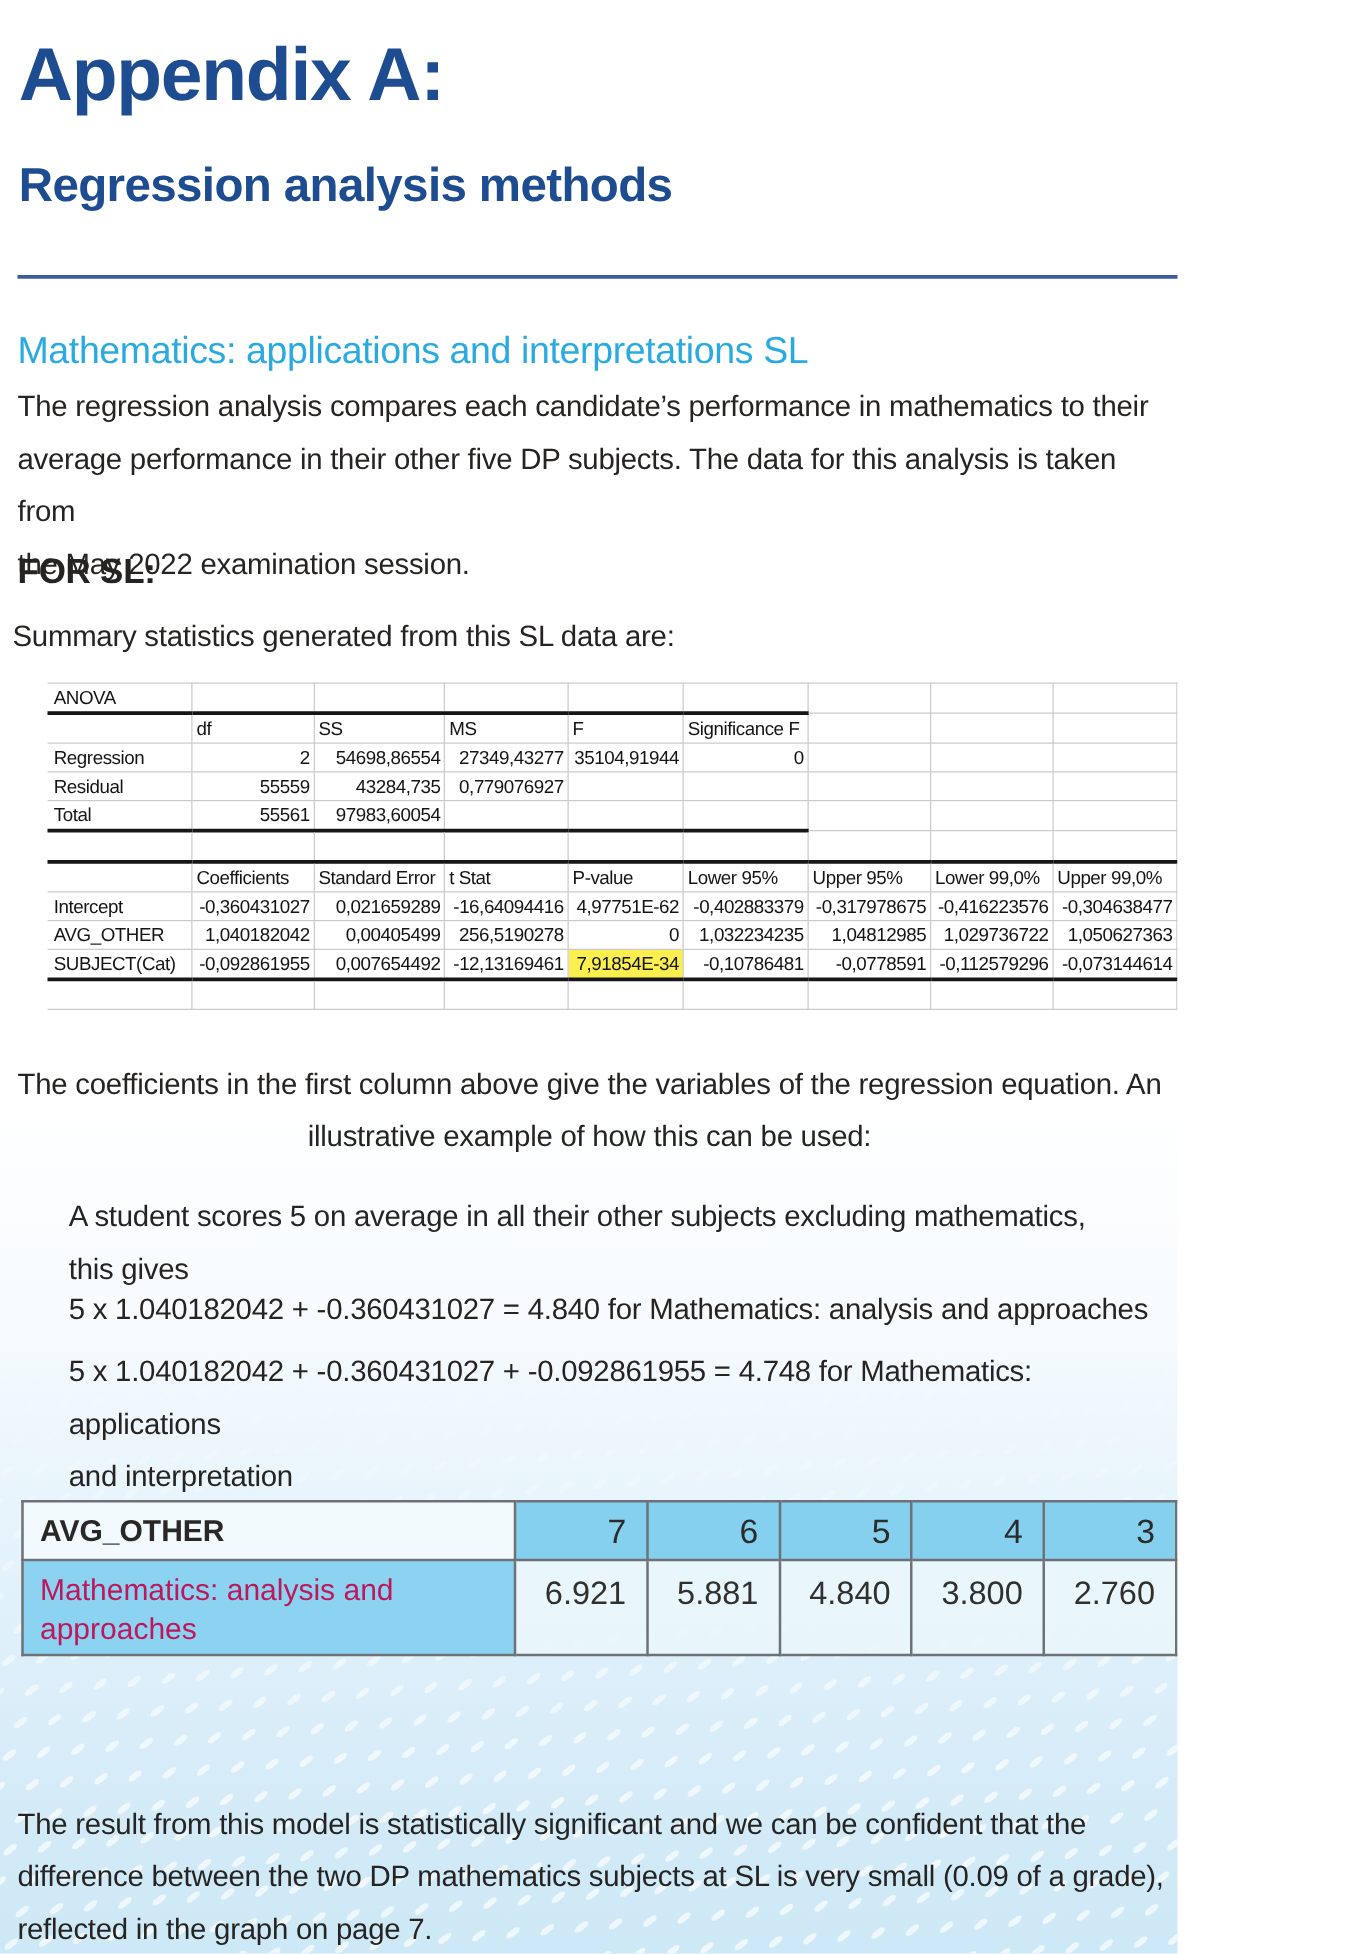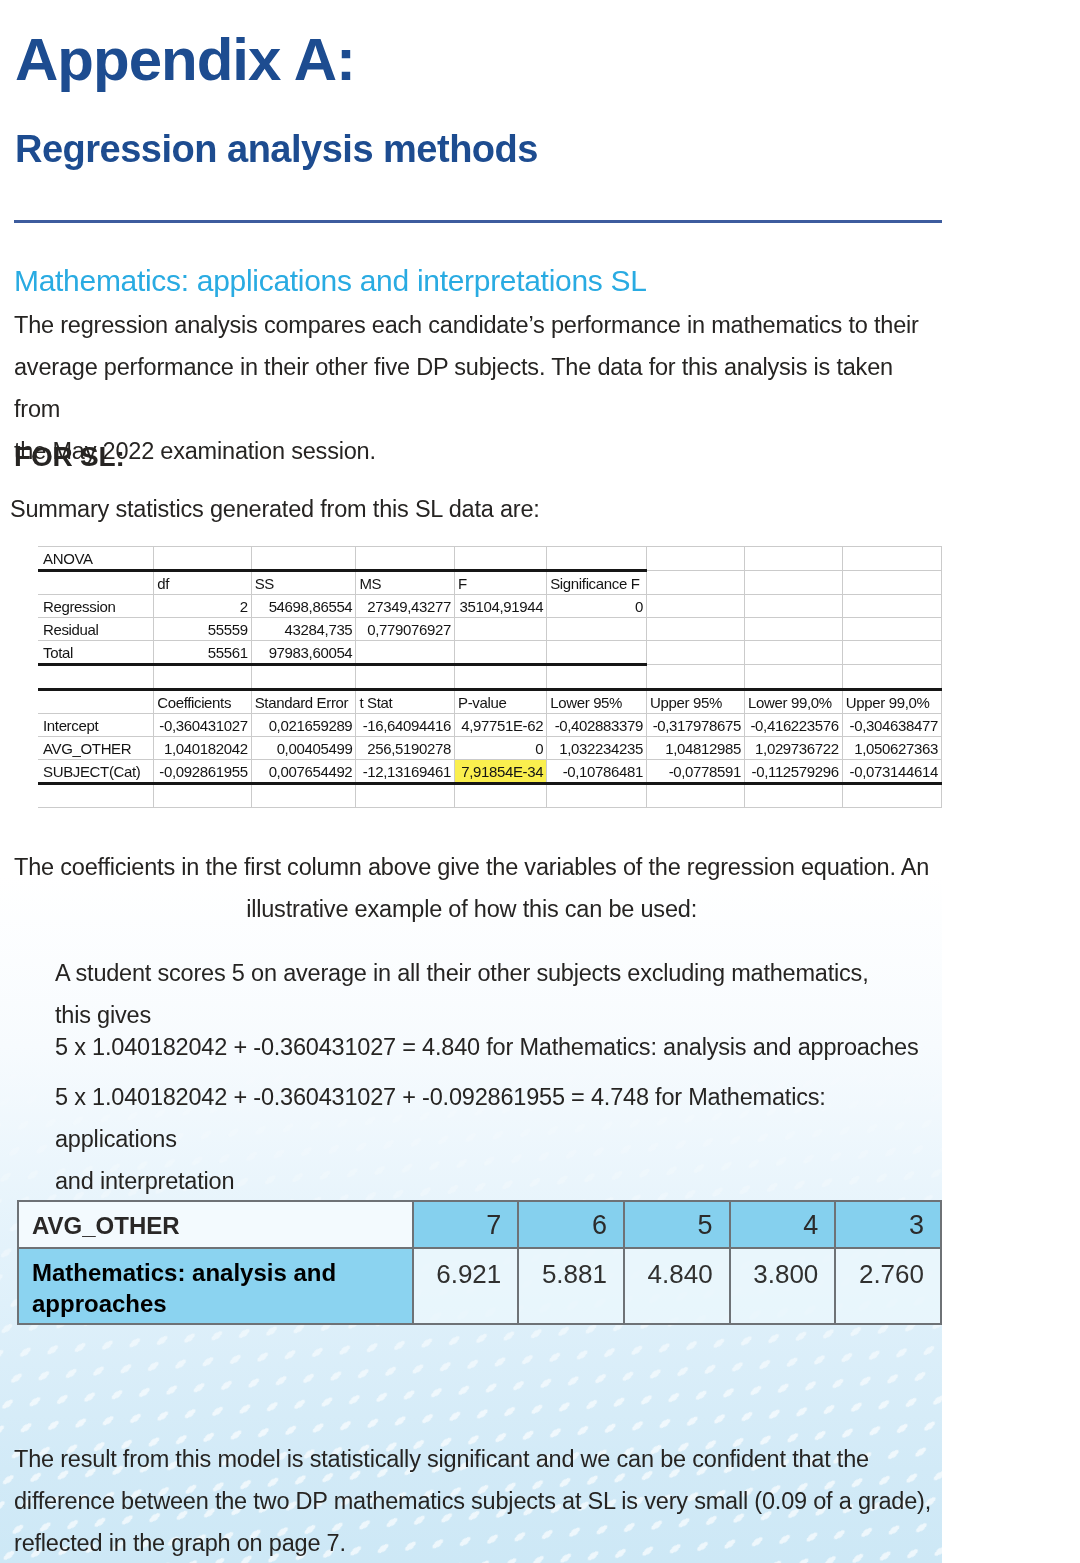--- a/index.html
+++ b/index.html
@@ -44,21 +44,21 @@
   table.xl td.n{text-align:right;}
   table.xl td.h{text-align:left;}
   table.xl td.tb{border-bottom:3px solid #161616;}
   table.xl td.hl{background:#faef4e;}
 
   
   table.sum{position:absolute;left:17px;top:1200px;border-collapse:collapse;table-layout:fixed;}
   table.sum td{border:2px solid #6e7276;vertical-align:top;}
   table.sum td.corner{background:#f3fafe;font-weight:bold;font-size:24px;padding:10px 0 0 13px;color:#2a2827;}
   table.sum td.chead{background:#85d0ee;font-size:27px;text-align:right;padding:8px 16px 0 0;color:#2b2b2b;}
-  table.sum td.rlabel{background:#8bd3f0;font-weight:bold;font-size:24px;line-height:31px;padding:8px 0 0 13px;color:#000000;margin-top:15px;}
+  table.sum td.rlabel{background:#8bd3f0;font-weight:normal;font-size:24px;line-height:31px;padding:8px 0 0 13px;color:#be185d;margin-top:15px;}
   table.sum td.dcell{background:rgba(233,246,252,.88);font-size:26px;text-align:right;padding:10px 16px 0 0;color:#30302f;}
 </style>
 </head>
 <body>
 
 <div class="page">
   <div class="dots"></div>
 
   <div class="abs title">Appendix A:</div>
   <div class="abs subtitle">Regression analysis methods</div>

